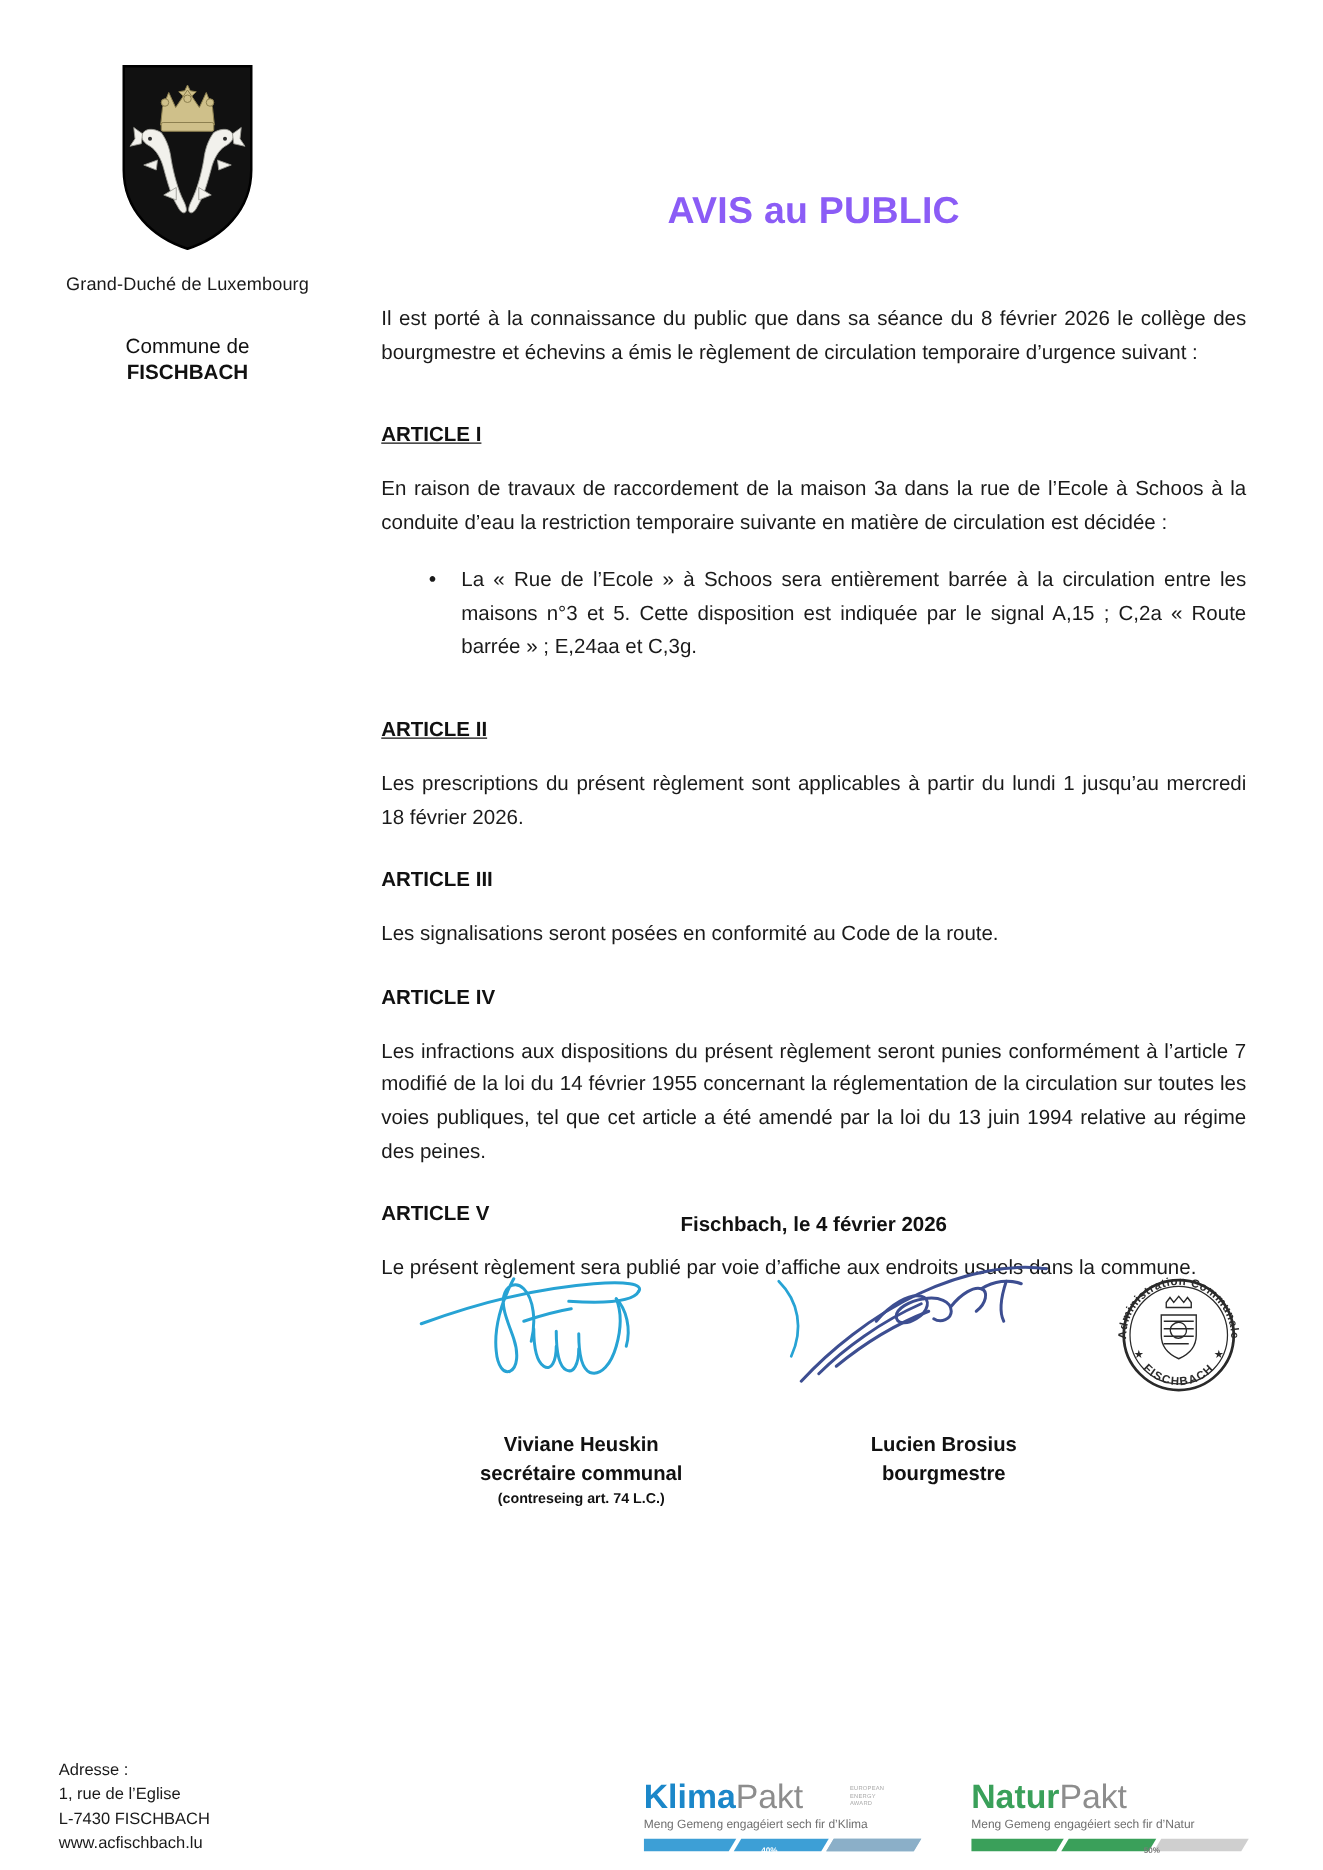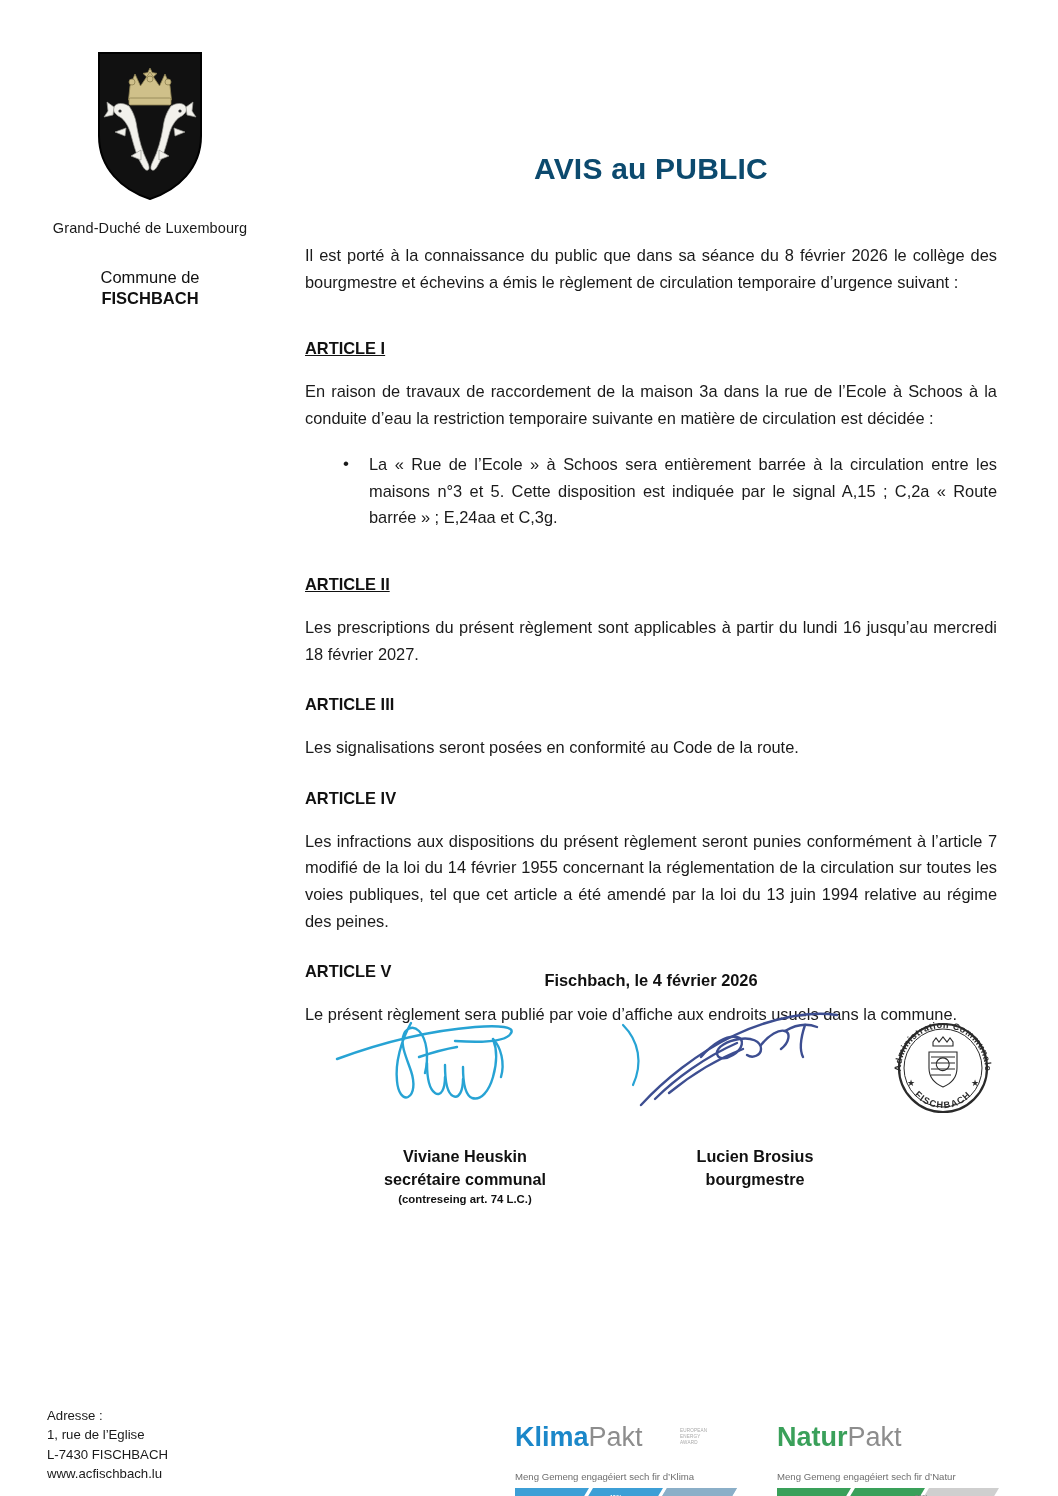--- a/index.html
+++ b/index.html
@@ -58,21 +58,21 @@
     left: 305px;
     top: 152px;
     width: 692px;
   }
   .doc-title {
     text-align: center;
     font-size: 30px;
     font-weight: bold;
     letter-spacing: 0.2px;
     margin: 0 0 56px 0;
-    color: #0c4a6e;
+    color: #8b5cf6;
   }
   .para {
     font-size: 16.4px;
     line-height: 1.62;
     text-align: justify;
     margin: 0 0 28px 0;
     color: #1a1a1a;
   }
   .para.tight { margin-bottom: 20px; }
   .art-head {
@@ -195,21 +195,21 @@
     font-weight: bold;
     line-height: 1;
     white-space: nowrap;
   }
   .logo-word .lead-klima { color: #1b87c9; text-align: center; }
   .logo-word .lead-natur { color: #3aa05a; text-align: right; }
   .logo-word .tail { color: #8d8d8d; font-weight: normal; }
   .logo-tag {
     font-size: 9.6px;
     color: #6f6f6f;
-    margin-top: 20px;
+    margin-top: 3px;
     white-space: nowrap;
     text-align: center;
   }
   .logo-eea {
     position: absolute;
     left: 165px;
     top: 4px;
     font-size: 4.6px;
     line-height: 1.35;
     color: #a9a9a9;
@@ -279,21 +279,21 @@
 
     <p class="para">Il est porté à la connaissance du public que dans sa séance du 8 février 2026 le collège des bourgmestre et échevins a émis le règlement de circulation temporaire d’urgence suivant :</p>
 
     <div class="art-head spaced">ARTICLE I</div>
     <p class="para tight">En raison de travaux de raccordement de la maison 3a dans la rue de l’Ecole à Schoos à la conduite d’eau la restriction temporaire suivante en matière de circulation est décidée :</p>
     <ul class="bullets">
       <li>La « Rue de l’Ecole » à Schoos sera entièrement barrée à la circulation entre les maisons n°3 et 5. Cette disposition est indiquée par le signal A,15 ; C,2a « Route barrée » ; E,24aa et C,3g.</li>
     </ul>
 
     <div class="art-head spaced">ARTICLE II</div>
-    <p class="para">Les prescriptions du présent règlement sont applicables à partir du lundi 16 jusqu’au mercredi 18 février 2027.</p>
+    <p class="para">Les prescriptions du présent règlement sont applicables à partir du lundi 1 jusqu’au mercredi 18 février 2026.</p>
 
     <div class="art-head">ARTICLE III</div>
     <p class="para">Les signalisations seront posées en conformité au Code de la route.</p>
 
     <div class="art-head">ARTICLE IV</div>
     <p class="para">Les infractions aux dispositions du présent règlement seront punies conformément à l’article 7 modifié de la loi du 14 février 1955 concernant la réglementation de la circulation sur toutes les voies publiques, tel que cet article a été amendé par la loi du 13 juin 1994 relative au régime des peines.</p>
 
     <div class="art-head">ARTICLE V</div>
     <p class="para">Le présent règlement sera publié par voie d’affiche aux endroits usuels dans la commune.</p>
   </div>

